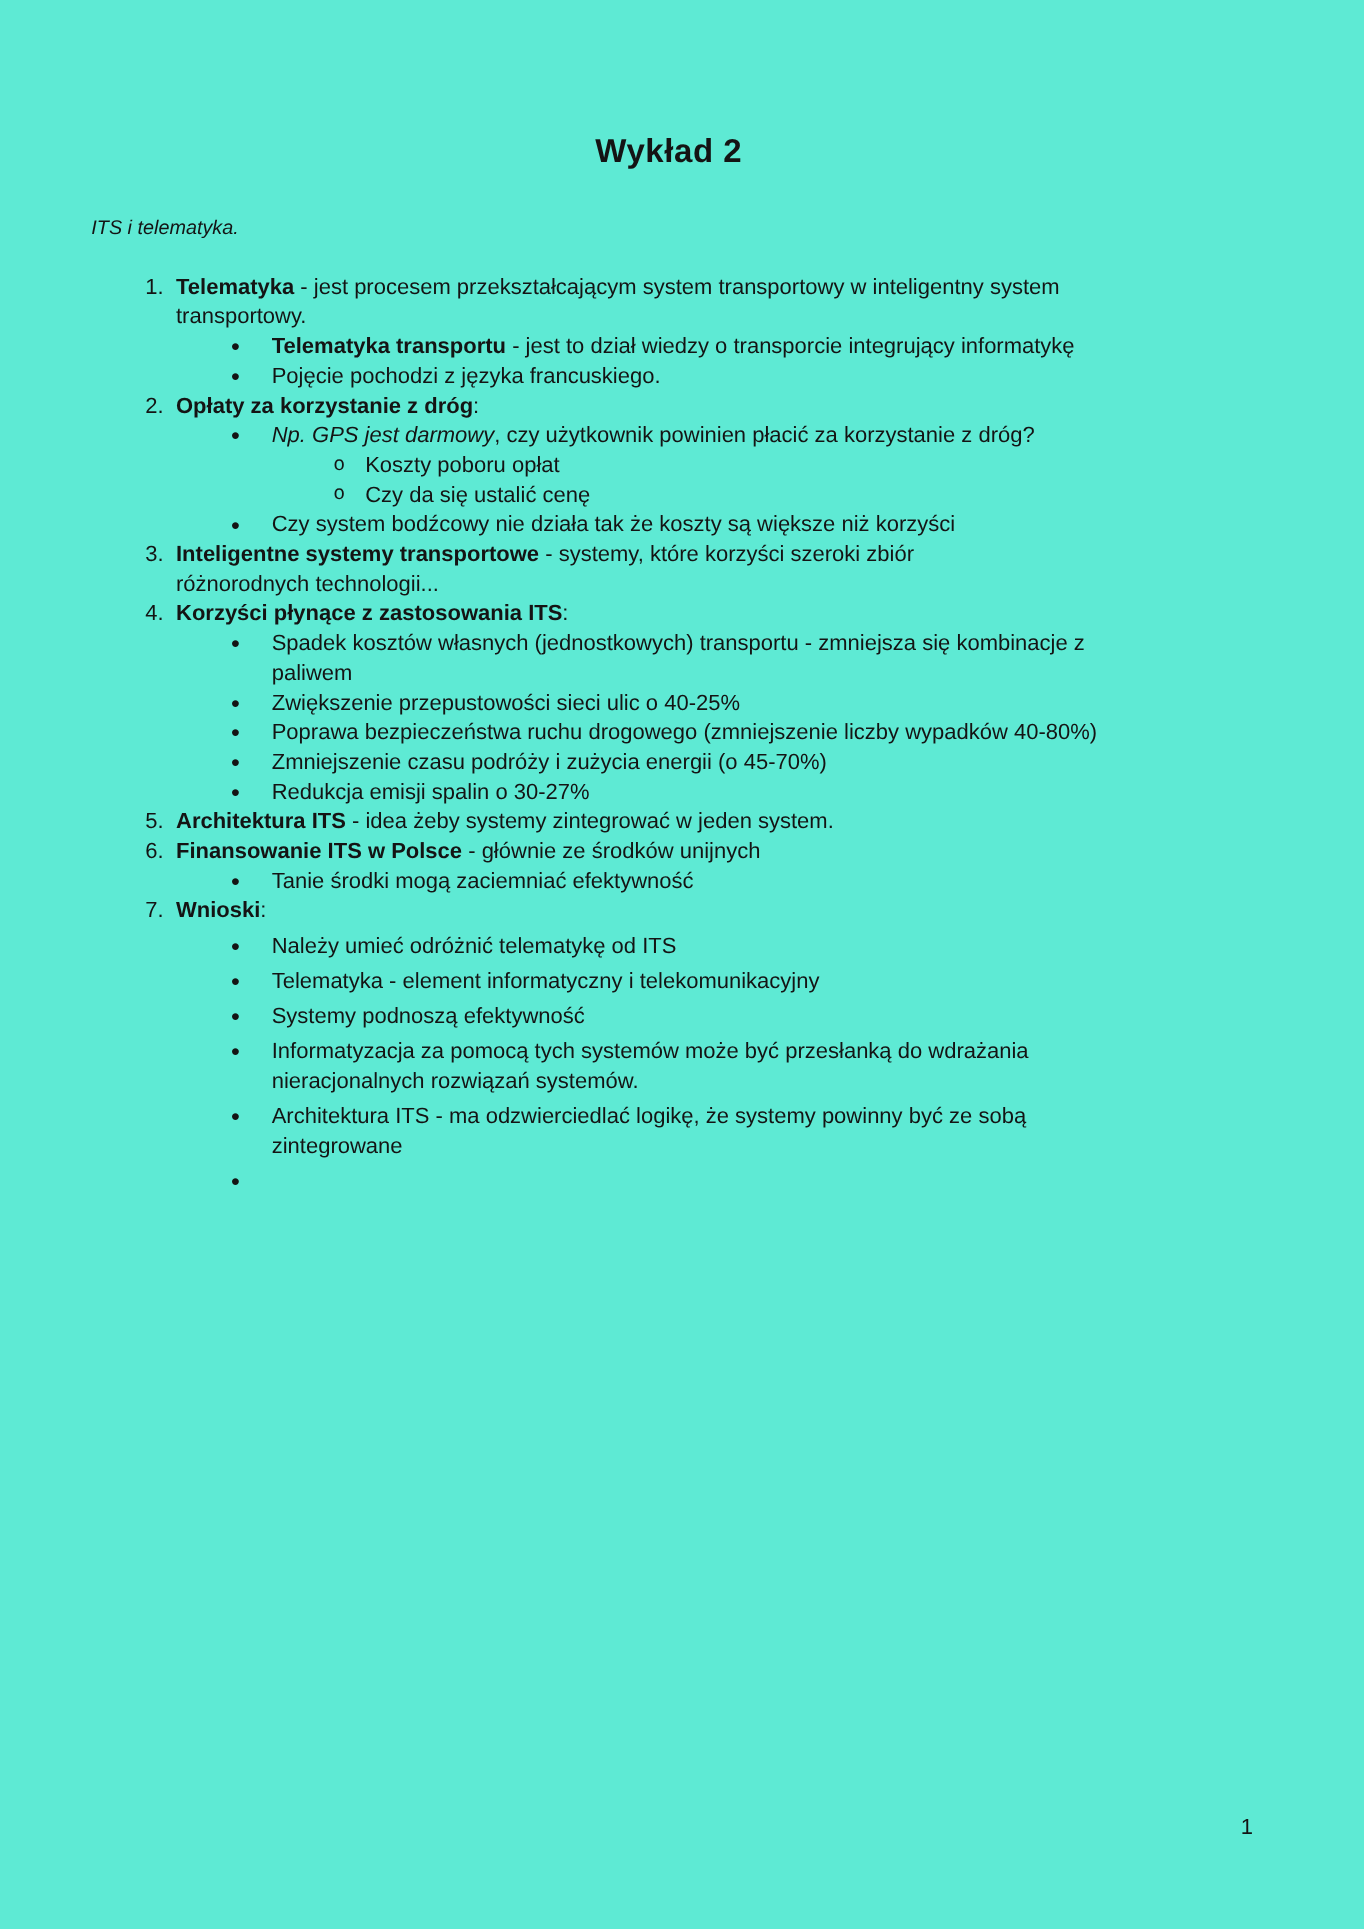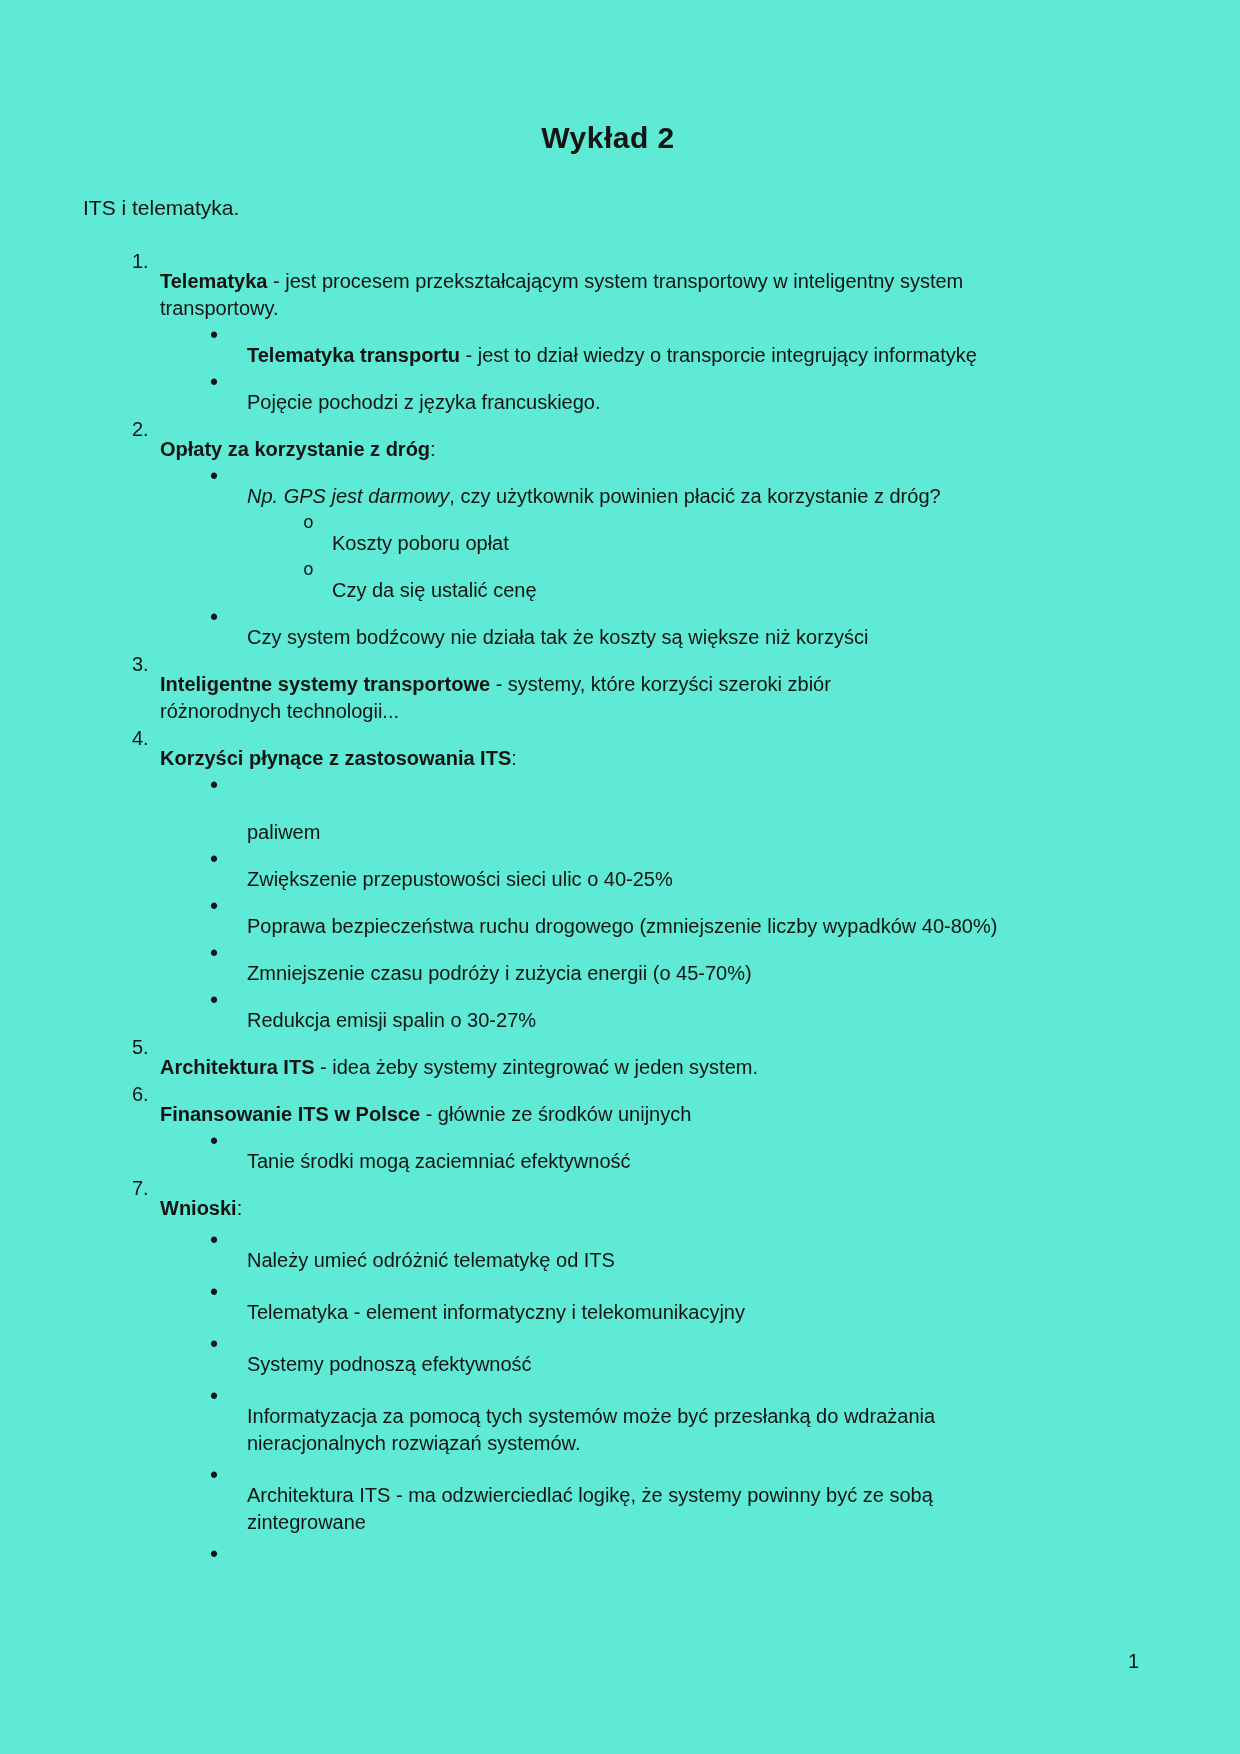--- a/index.html
+++ b/index.html
@@ -20,30 +20,31 @@
     padding-top: 121px;
     width: 1050px;
     text-align: center;
     font-size: 30px;
     font-weight: bold;
     line-height: 1.15;
     letter-spacing: 0.5px;
   }
   .subtitle {
     margin: 38px 0 0 83px;
-    font-size: 21px;
+    font-style: italic;
+    font-size: 18px;
     line-height: 27px;
   }
   .outline {
     margin-top: 27px;
     font-size: 20px;
     line-height: 27px;
   }
   .row { display: flex; align-items: flex-start; }
-  .row .text { white-space: nowrap; margin-top: 20px; }
+  .row .text { white-space: nowrap; }
   .row.lvl0 { padding-left: 132px; }
   .row.lvl1 { padding-left: 210px; }
   .row.lvl2 { padding-left: 303px; }
   .row.sp   { margin-top: 5px; }
   .marker {
     flex: 0 0 auto;
     display: inline-block;
     line-height: 27px;
   }
   .m0 { width: 28px; }
@@ -101,21 +102,21 @@
       <div class="row lvl0">
         <span class="marker m0">3.</span>
         <div class="text"><span class="b">Inteligentne systemy transportowe</span><span class=""> - systemy, które korzyści szeroki zbiór</span><br><span class="">różnorodnych technologii...</span></div>
       </div>
       <div class="row lvl0">
         <span class="marker m0">4.</span>
         <div class="text"><span class="b">Korzyści płynące z zastosowania ITS</span><span class="">:</span></div>
       </div>
       <div class="row lvl1">
         <span class="marker m1">•</span>
-        <div class="text"><br><span class="">paliwem</span></div>
+        <div class="text"><span class="">Spadek kosztów własnych (jednostkowych) transportu - zmniejsza się kombinacje z</span><br><span class="">paliwem</span></div>
       </div>
       <div class="row lvl1">
         <span class="marker m1">•</span>
         <div class="text"><span class="">Zwiększenie przepustowości sieci ulic o 40-25%</span></div>
       </div>
       <div class="row lvl1">
         <span class="marker m1">•</span>
         <div class="text"><span class="">Poprawa bezpieczeństwa ruchu drogowego (zmniejszenie liczby wypadków 40-80%)</span></div>
       </div>
       <div class="row lvl1">

